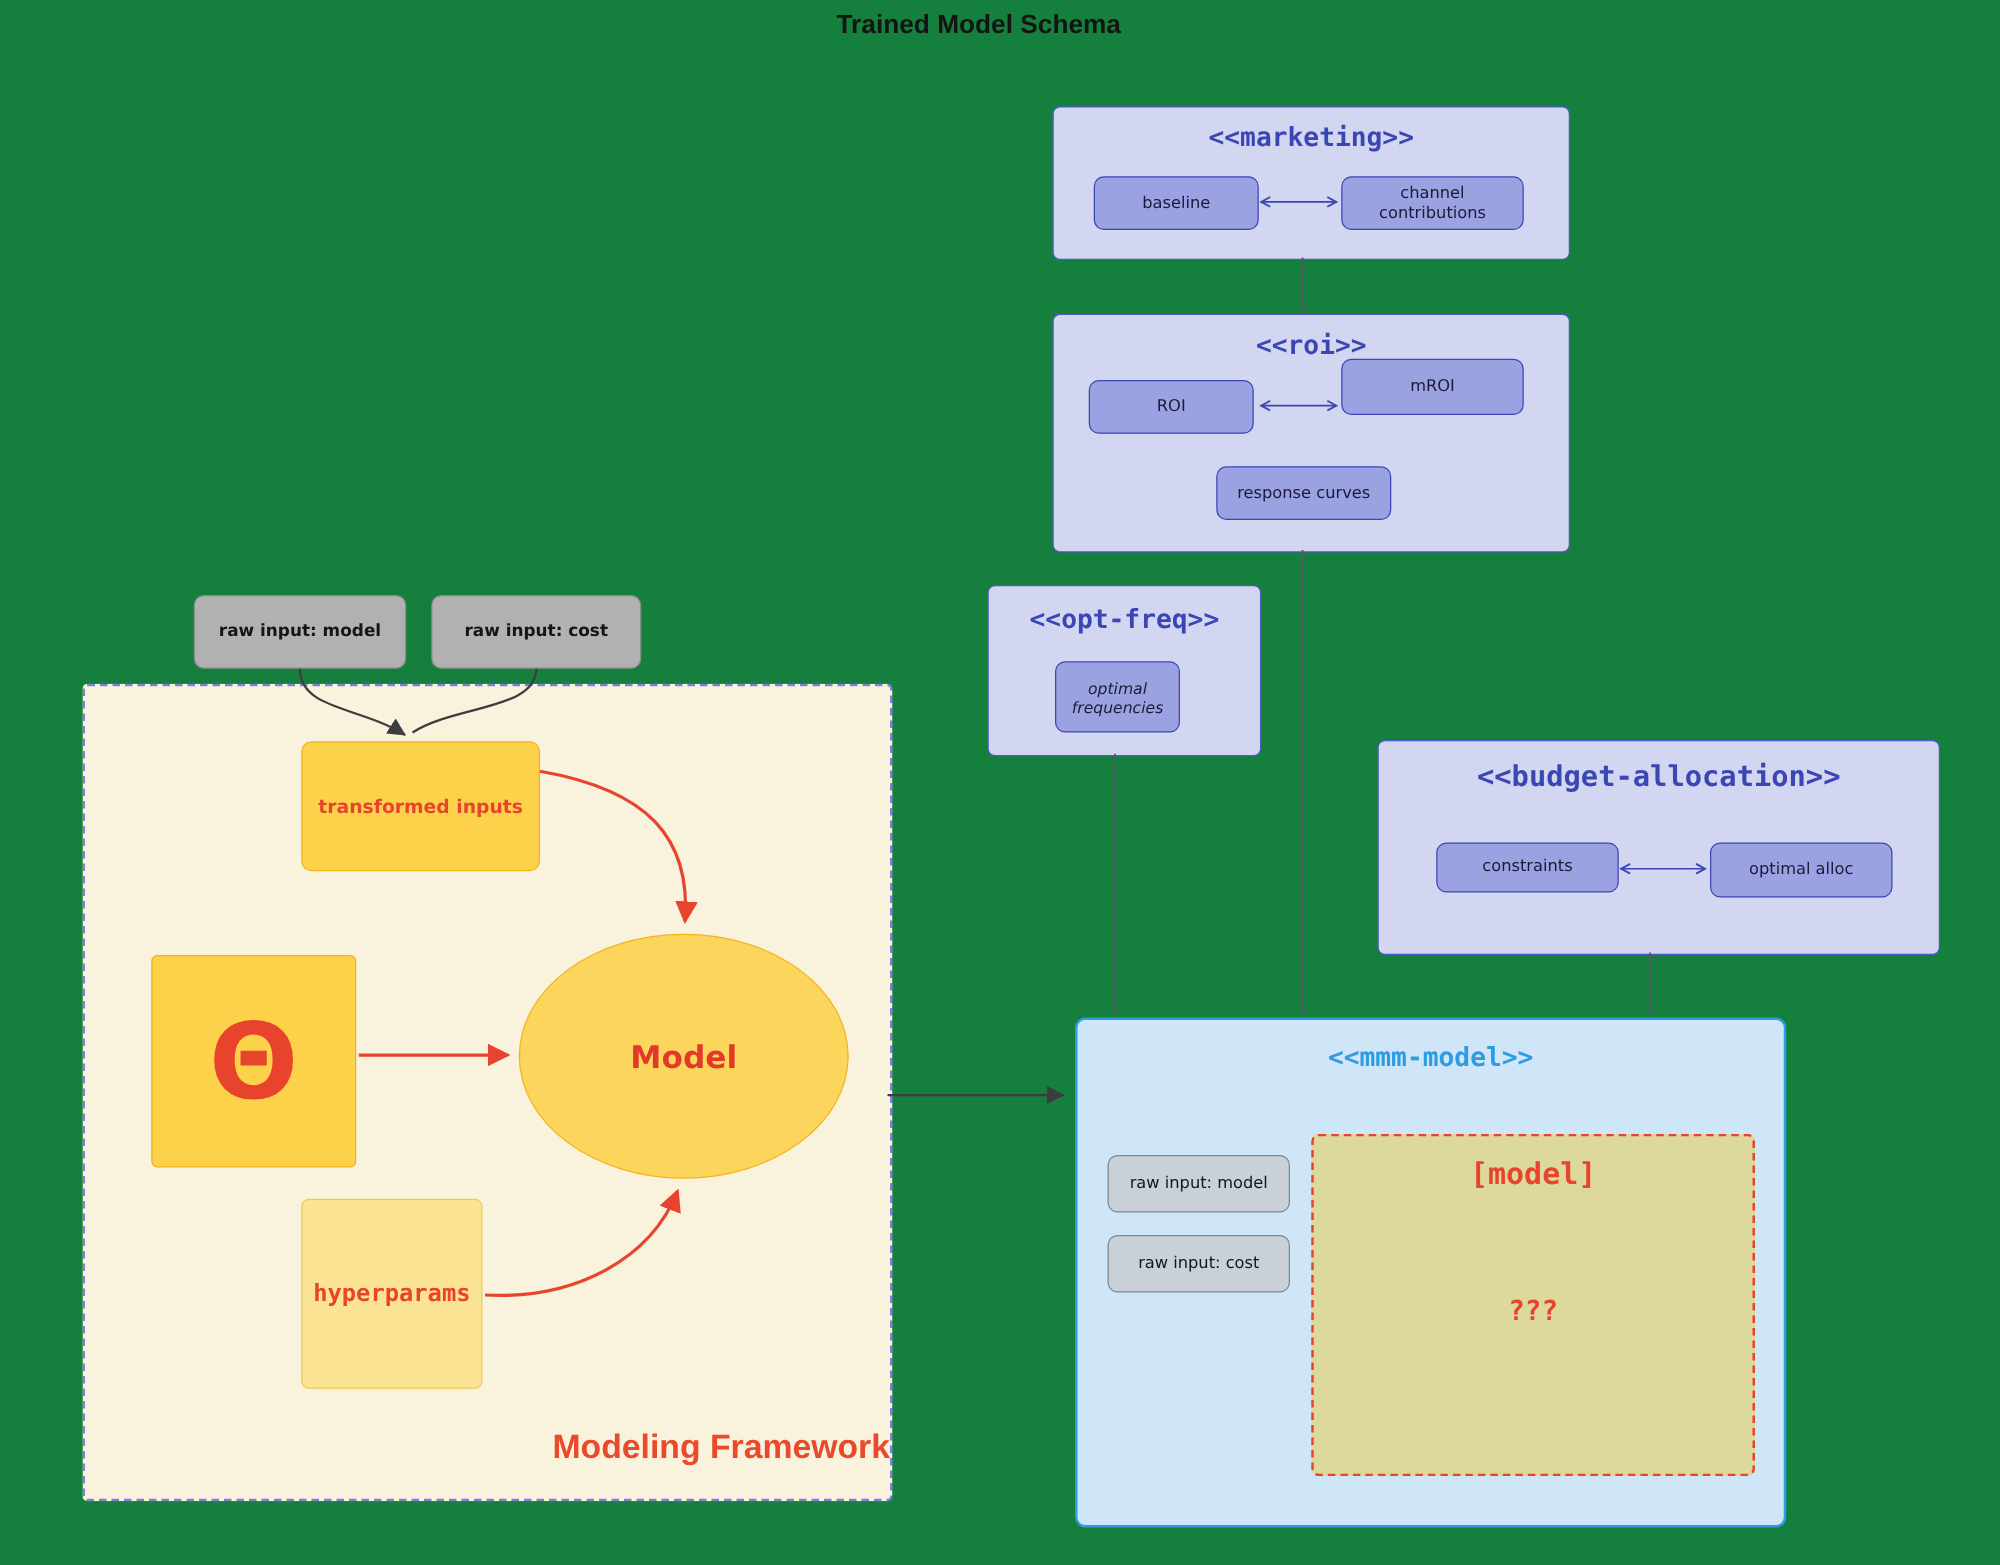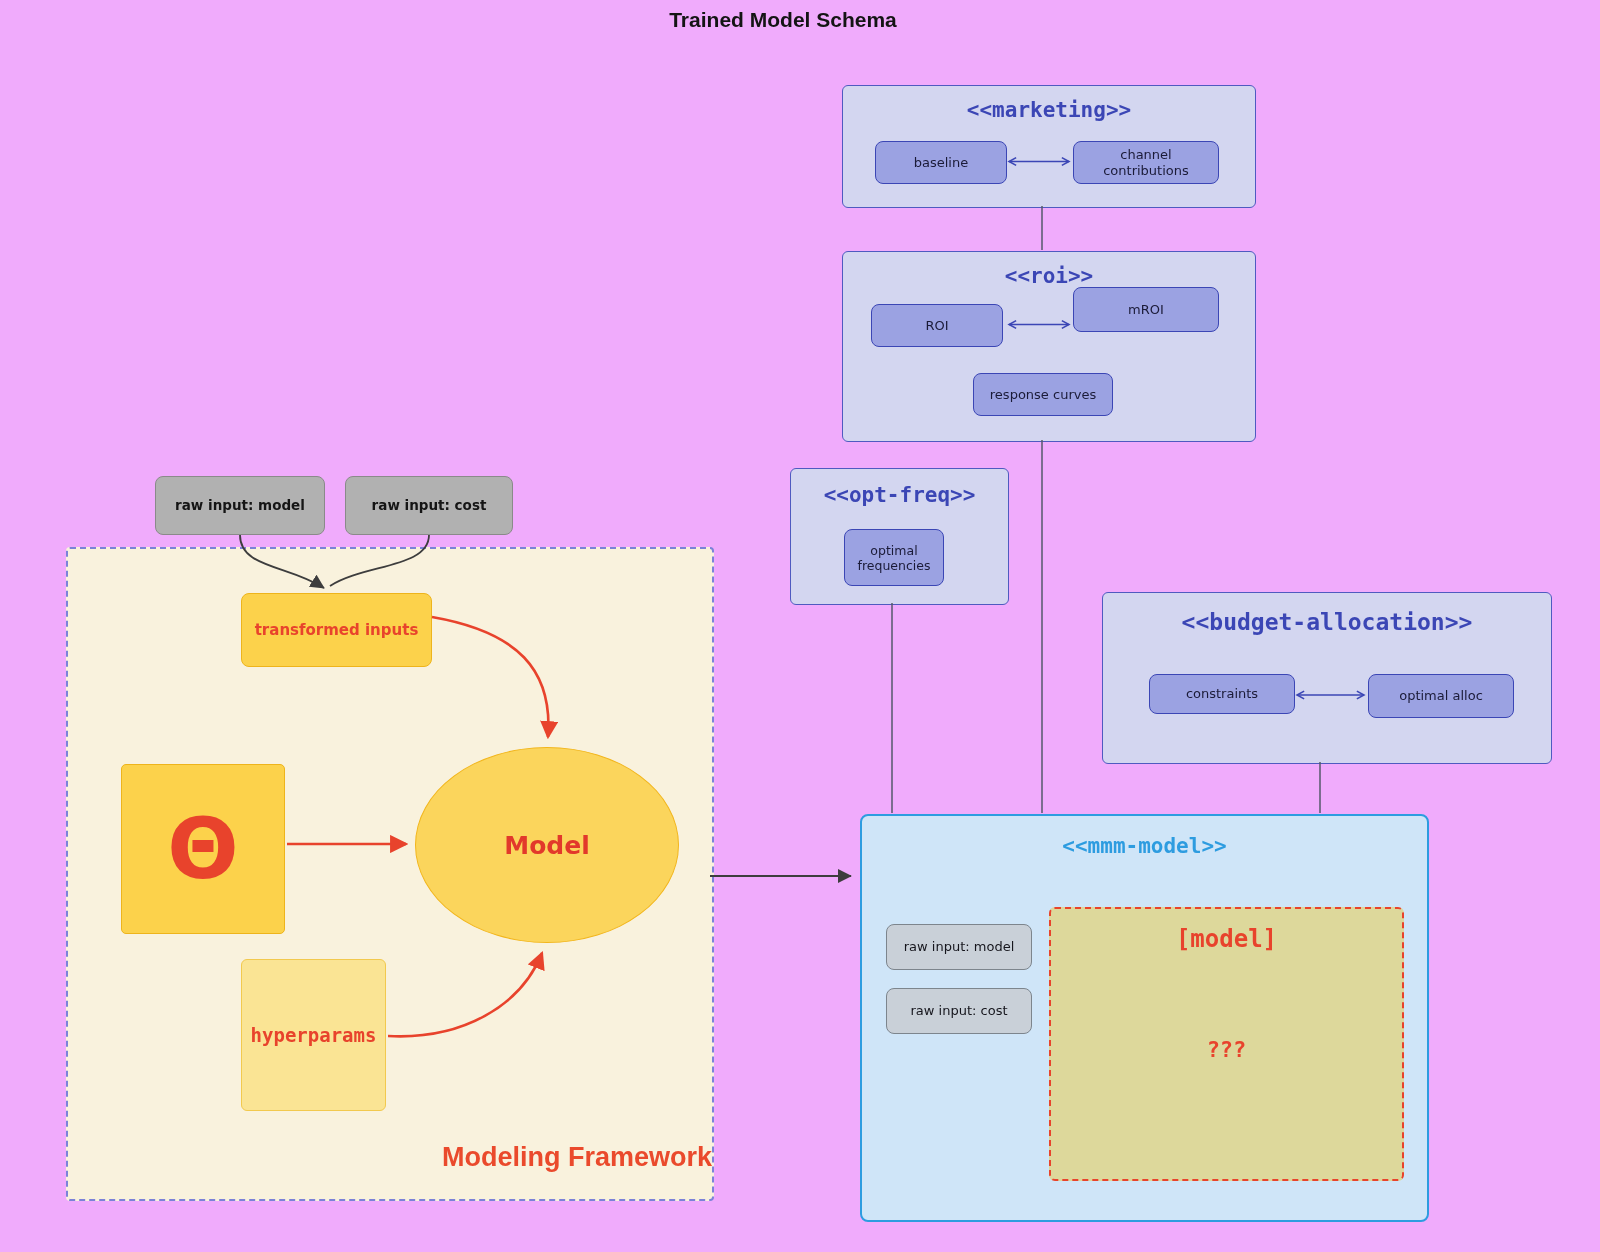--- a/index.html
+++ b/index.html
@@ -1,16 +1,16 @@
 <!DOCTYPE html>
 <html><head>
 <meta charset="utf-8">
 <style>
   html,body{margin:0;padding:0;background:#f7f7f8;}
-  .canvas{position:relative;width:1600px;height:1252px;background:#f0abfc;
+  .canvas{position:relative;width:1600px;height:1252px;background:#15803d;
           font-family:"DejaVu Sans",sans-serif;overflow:hidden;}
 
   .diagram-title{position:absolute;left:0;top:8px;width:1566px;text-align:center;
           font-family:"Liberation Sans",sans-serif;font-weight:bold;font-size:21px;color:#141414;}
 
   
   .cluster{position:absolute;border-radius:6px;}
   .c-purple{background:#d3d6f0;border:1.5px solid #4f5ac0;padding-left:12px;}
   .cluster-title{position:absolute;left:0;right:0;text-align:center;
           font-family:"DejaVu Sans Mono",monospace;font-weight:bold;color:#3b46b5;}
@@ -57,21 +57,21 @@
 
   <div class="diagram-title">Trained Model Schema</div>
 
   <div class="stack graytop" style="left:155px;top:476px;width:170px;height:59px;">raw input: model</div>
   <div class="stack graytop" style="left:345px;top:476px;width:168px;height:59px;">raw input: cost</div>
 
   <div class="framework" style="left:66px;top:547px;width:644px;height:650px;">
     <div class="framework-label">Modeling Framework</div>
   </div>
 
-  <div class="stack yellow red-text t-inputs" style="left:241px;top:593px;width:191px;height:74px;text-align:right;">transformed inputs</div>
+  <div class="stack yellow red-text t-inputs" style="left:241px;top:593px;width:191px;height:104px;text-align:right;">transformed inputs</div>
 
   <div class="stack yellow red-text theta" style="left:121px;top:764px;width:164px;height:170px;border-radius:5px;">Θ</div>
 
   <div class="train" style="left:415px;top:747px;width:262px;height:194px;">Model</div>
 
   <div class="stack ylight red-text hyper" style="left:241px;top:959px;width:145px;height:152px;border-radius:6px;">hyperparams</div>
 
   <div class="cluster c-purple" style="left:842px;top:85px;width:400px;height:121px;">
     <div class="cluster-title" style="top:12px;font-size:21px;">&lt;&lt;marketing&gt;&gt;</div>
     <div class="stack purple" style="left:32px;top:55px;width:132px;height:43px;">baseline</div>
@@ -80,21 +80,21 @@
 
   <div class="cluster c-purple" style="left:842px;top:251px;width:400px;height:189px;">
     <div class="cluster-title" style="top:12px;font-size:21px;">&lt;&lt;roi&gt;&gt;</div>
     <div class="stack purple" style="left:28px;top:52px;width:132px;height:43px;text-align:center;">ROI</div>
     <div class="stack purple" style="left:230px;top:35px;width:146px;height:45px;">mROI</div>
     <div class="stack purple" style="left:130px;top:121px;width:140px;height:43px;">response curves</div>
   </div>
 
   <div class="cluster c-purple" style="left:790px;top:468px;width:205px;height:135px;">
     <div class="cluster-title" style="top:14px;font-size:21px;">&lt;&lt;opt-freq&gt;&gt;</div>
-    <div class="stack purple" style="left:53px;top:60px;width:100px;height:57px;font-size:12.5px;">optimal frequencies</div>
+    <div class="stack purple" style="left:53px;top:60px;width:100px;height:57px;font-size:12.5px;font-style:italic;">optimal frequencies</div>
   </div>
 
   <div class="cluster c-purple" style="left:1102px;top:592px;width:436px;height:170px;">
     <div class="cluster-title" style="top:16px;font-size:23px;">&lt;&lt;budget-allocation&gt;&gt;</div>
     <div class="stack purple" style="left:46px;top:81px;width:146px;height:40px;">constraints</div>
     <div class="stack purple" style="left:265px;top:81px;width:146px;height:44px;">optimal alloc</div>
   </div>
 
   <div class="cluster mmm" style="left:860px;top:814px;width:565px;height:404px;">
     <div class="cluster-title mmm-title" style="top:18px;font-size:21px;">&lt;&lt;mmm-model&gt;&gt;</div>

